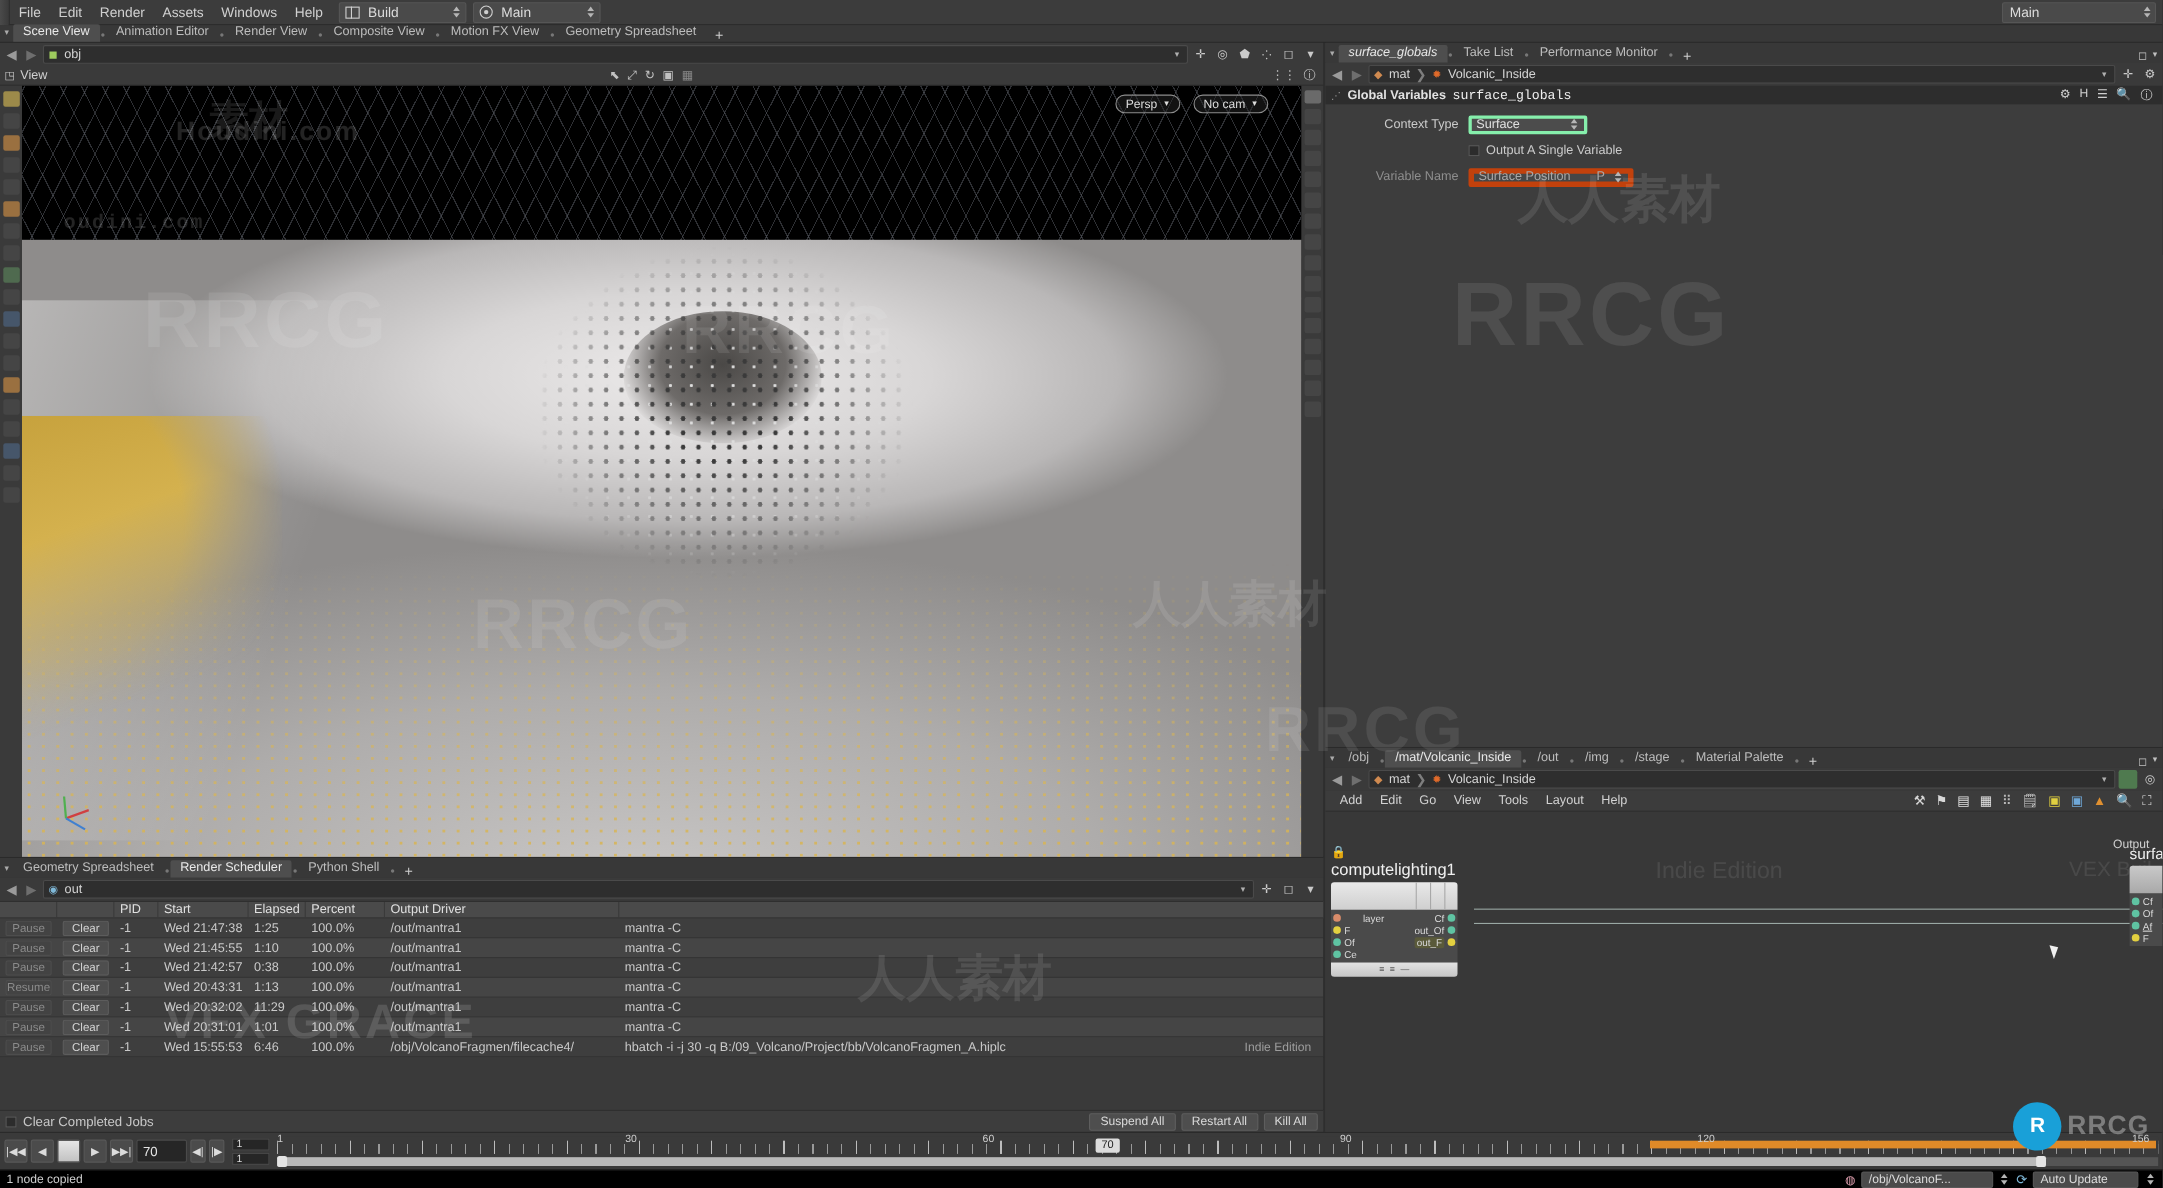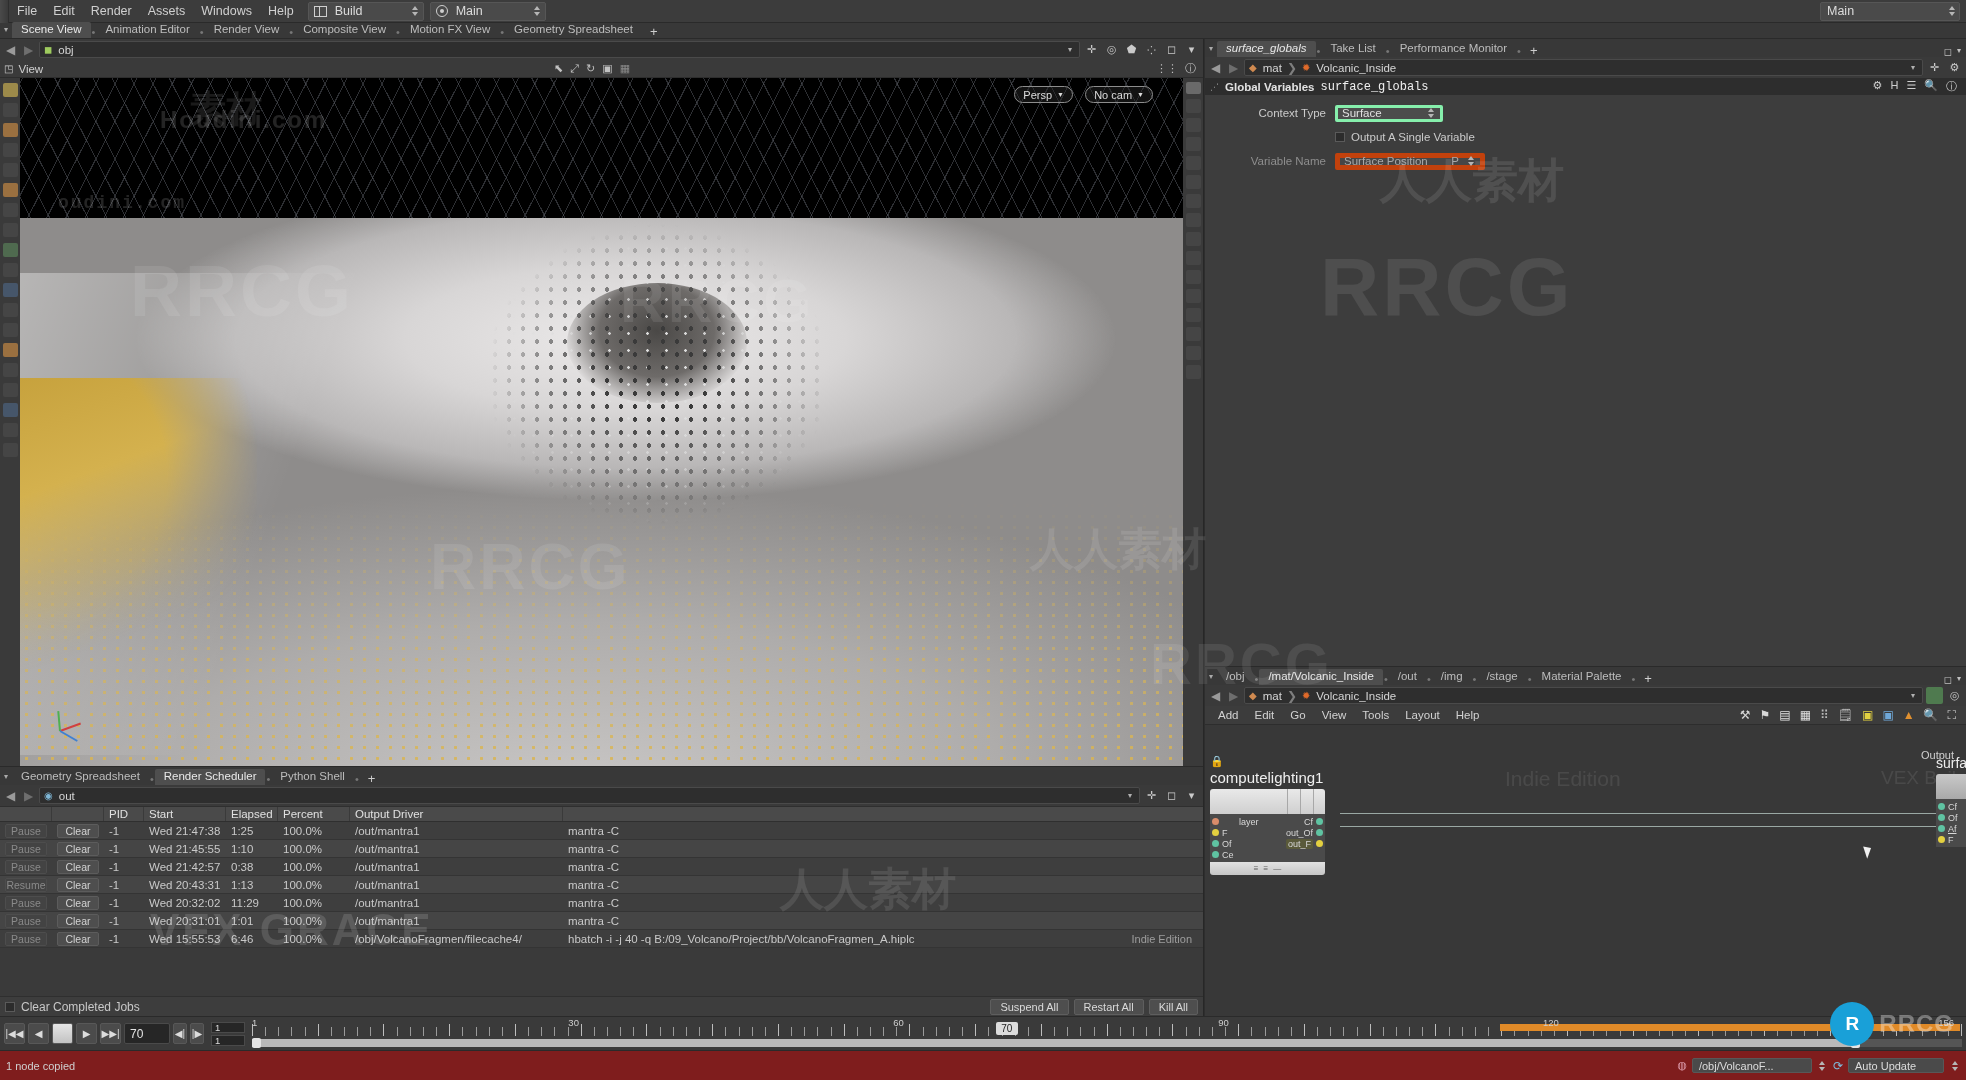--- a/index.html
+++ b/index.html
@@ -189,21 +189,21 @@
   .tlabel{ position:absolute; top:-3px; font-size:9.5px; color:#cfcfcf;}
   .scrub{ position:absolute; left:0; right:0; bottom:1px; height:8px; background:#555;}
   .scrub .fill{ position:absolute; left:0; top:0; bottom:0; background:#b9b9b9;}
   .scrub .knob{ position:absolute; top:-1px; width:9px; height:10px; background:#e4e4e4;
                 border-radius:2px;}
   .playhead{ position:absolute; top:2px; width:22px; height:13px; background:#dcdcdc; border-radius:2px;
              color:#1e1e1e; font-size:10px; text-align:center; line-height:13px;}
   .orangebar{ position:absolute; top:4px; height:7px; background:#e08a28;}
 
   
-  .statusbar{ height:30px; flex:0 0 auto; background:#7f1d1d; display:flex; align-items:center;
+  .statusbar{ height:17px; flex:0 0 auto; background:#000000; display:flex; align-items:center;
               padding:0 6px; font-size:11px; color:#cfcfcf; border-top:1px solid #2a2a2a;}
   .sb-right{ margin-left:auto; display:flex; align-items:center; gap:5px;}
   .sb-chip{ height:15px; background:#4a4a4a; border:1px solid #585858; border-radius:2px;
             display:flex; align-items:center; padding:0 6px; font-size:11px; color:#dcdcdc;}
 
   .vbar{ width:1px; background:#2e2e2e; align-self:stretch; }
 
   
   .bigwm{ position:absolute; pointer-events:none; color:rgba(255,255,255,.09);
           font-weight:bold; letter-spacing:3px; z-index:40;}
@@ -507,21 +507,21 @@
                 <div class="minibtn dim">Pause</div>
               </div>
             <div style="width:52px;">
                 <div class="minibtn">Clear</div>
               </div>
             <div style="width:40px;">-1</div>
             <div style="width:82px;">Wed 15:55:53</div>
             <div style="width:52px;">6:46</div>
             <div style="width:72px;">100.0%</div>
             <div style="width:213px;">/obj/VolcanoFragmen/filecache4/</div>
-            <div style="flex:1 1 auto;">hbatch -i -j 40 -q B:/09_Volcano/Project/bb/VolcanoFragmen_A.hiplc</div>
+            <div style="flex:1 1 auto;">hbatch -i -j 30 -q B:/09_Volcano/Project/bb/VolcanoFragmen_A.hiplc</div>
             <div style="position:absolute; right:6px; color:#9d9d9d; font-size:11px;">Indie Edition</div>
           </div>
         </div>
 
         <div class="rs-foot">
           <div class="chk"></div>
           <div>Clear Completed Jobs</div>
           <div style="margin-left:auto; display:flex; gap:5px;">
             <div class="fbtn">Suspend All</div>
             <div class="fbtn">Restart All</div>

